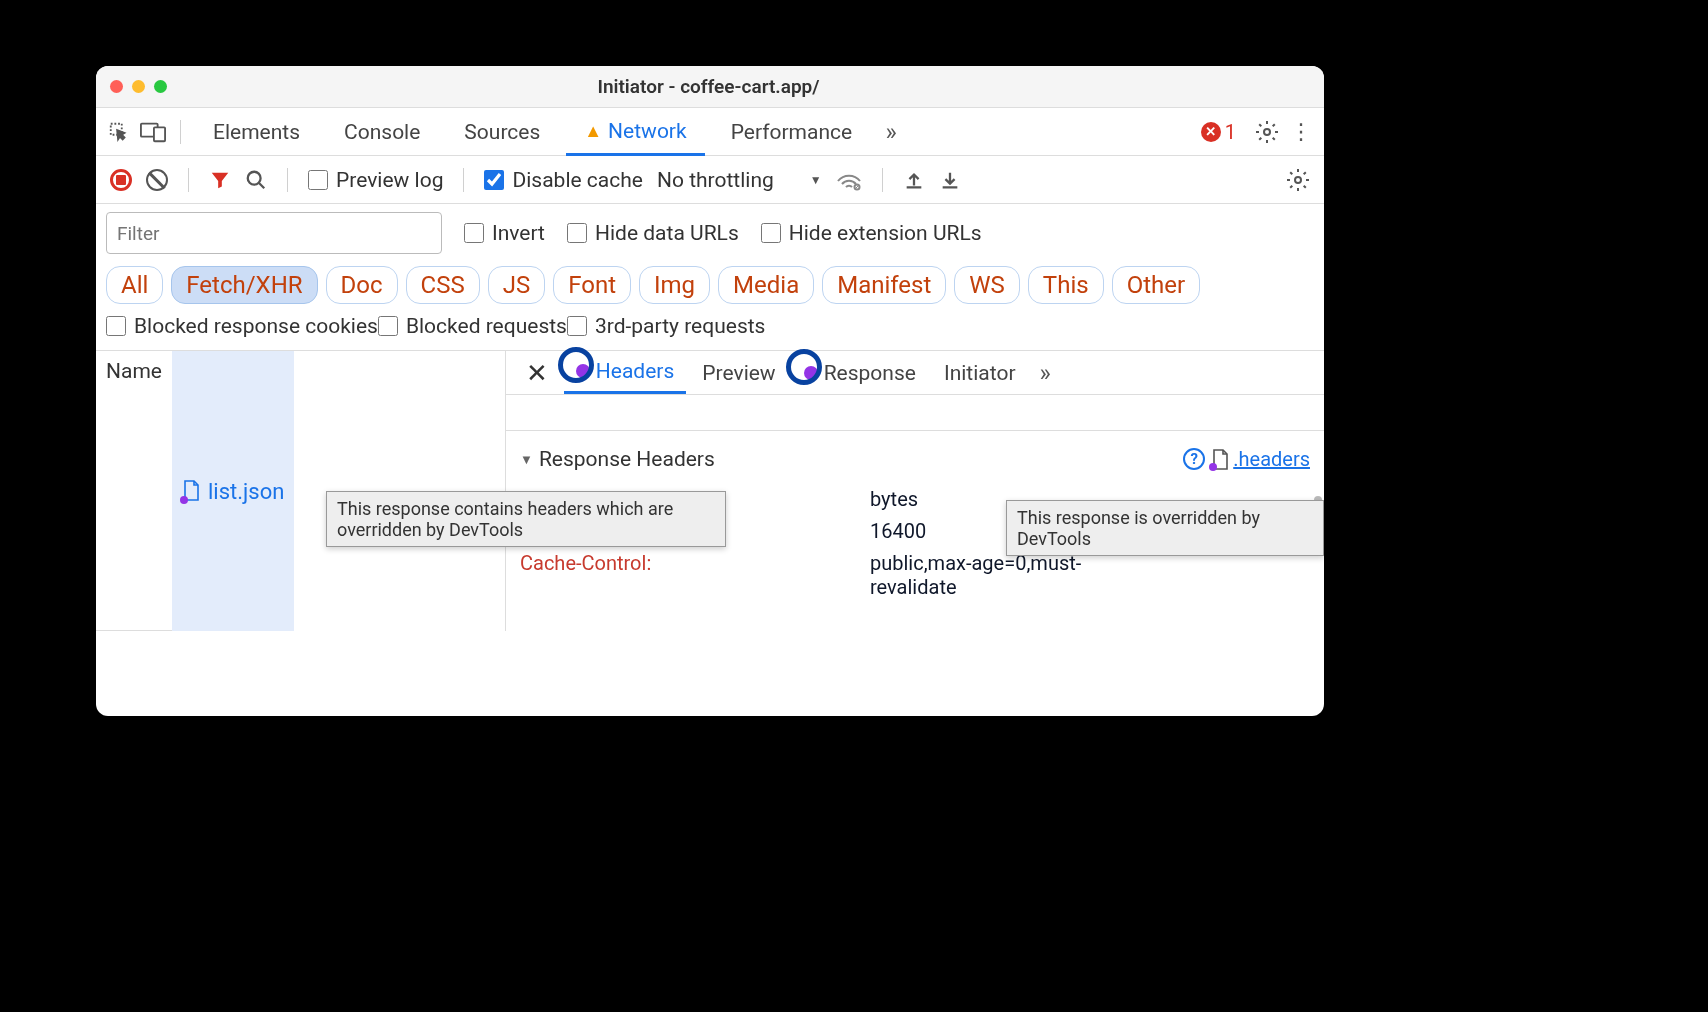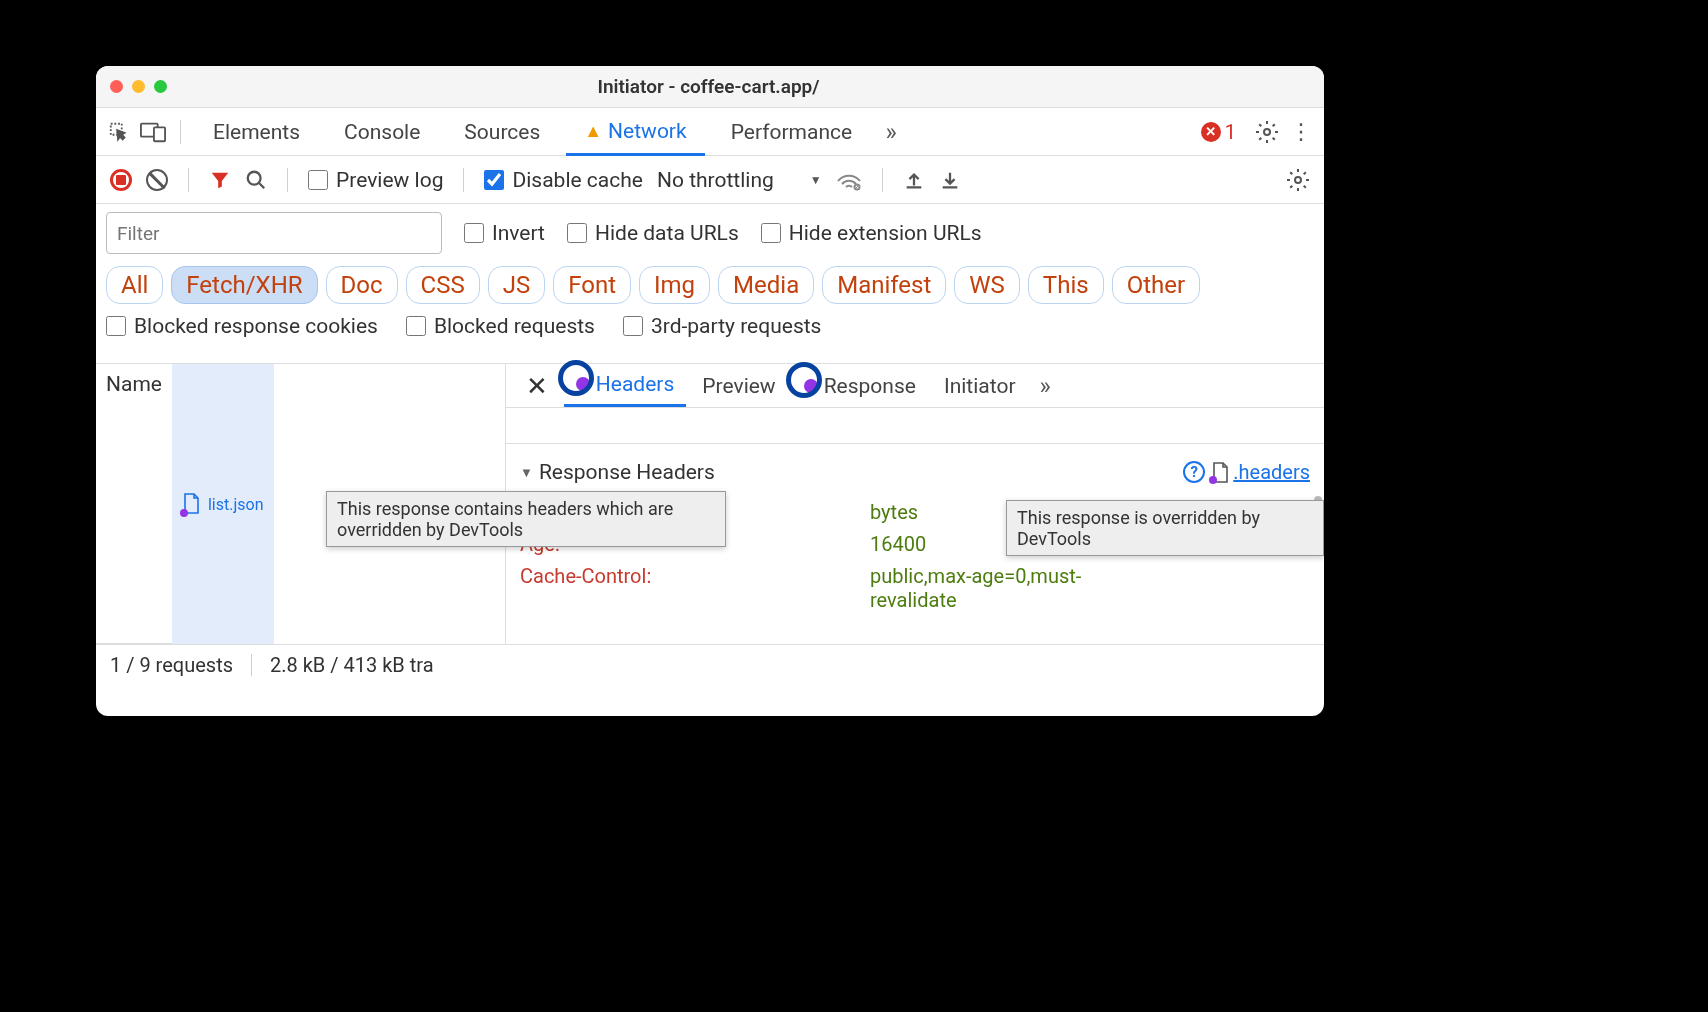--- a/index.html
+++ b/index.html
@@ -27,48 +27,48 @@
 .funnel{color:#d93025}
 .chk{display:flex;align-items:center;gap:8px;font-size:21px;color:#333}
 .chk input{width:20px;height:20px;accent-color:#1a73e8}
 .select-like{display:flex;align-items:center;gap:8px;font-size:21px;color:#333}
 .tri-down{font-size:12px;color:#555}
 .filterbar{padding:8px 10px;display:flex;align-items:center;gap:22px;flex-wrap:wrap}
 .filter-input{width:336px;height:42px;border:1px solid #bbb;border-radius:4px;padding:0 10px;font-size:19px;color:#888}
 .pills{padding:4px 10px 10px;display:flex;gap:8px;flex-wrap:wrap}
 .pill{padding:4px 14px;border:1px solid #bdd4f1;border-radius:14px;font-size:24px;color:#c2410c;background:#fff;cursor:pointer}
 .pill.active{background:#ccddf6;border-color:#a6c5ec}
-.checkrow{padding:0 10px 25px;display:flex;gap:28px;font-size:21px;color:#333;border-bottom:1px solid #ddd}
+.checkrow{padding:0 10px 12px;display:flex;font-size:21px;color:#333;border-bottom:1px solid #ddd}
 .checkrow label{display:flex;align-items:center;gap:8px}
 .checkrow input{width:20px;height:20px}
 .content{display:flex;height:280px}
 .namecol{width:410px;border-right:1px solid #ddd;display:flex;flex-direction:row}
 .namecol-head{padding:8px 10px;font-size:21px;color:#333;border-bottom:1px solid #ddd}
-.namecol-row{padding:8px 10px;display:flex;align-items:center;gap:8px;background:#e3ecfb;font-size:16px;color:#1a73e8}
+.namecol-row{padding:8px 10px;display:flex;align-items:center;gap:8px;background:#e3ecfb;font-size:22px;color:#1a73e8}
 .file-ico{position:relative;width:18px;height:22px}
 .file-ico svg{width:18px;height:22px}
 .file-dot{position:absolute;width:8px;height:8px;background:#9334e6;border-radius:50%;bottom:-2px;left:-2px}
 .detail{flex:1;display:flex;flex-direction:column}
 .dtabs{height:44px;display:flex;align-items:center;border-bottom:1px solid #ddd;padding:0 8px;gap:4px}
 .xbtn{font-size:26px;color:#333;padding:0 12px;cursor:pointer}
 .dtab{padding:8px 12px;font-size:21px;color:#444;cursor:pointer;display:flex;align-items:center;gap:6px;position:relative}
 .dtab.active{color:#1a73e8;border-bottom:3px solid #1a73e8}
 .override-dot{width:14px;height:14px;border-radius:50%;background:#9334e6}
 .circle-highlight{position:absolute;width:36px;height:36px;border:5px solid #0842a0;border-radius:50%;top:-4px;left:-6px}
 .tooltip{position:absolute;background:#eee;border:1px solid #999;padding:6px 10px;font-size:18px;color:#333;z-index:10;max-width:400px;box-shadow:0 2px 6px rgba(0,0,0,.2)}
 .headers-panel{flex:1;overflow:auto;padding:10px 14px}
 .section-head{display:flex;align-items:center;gap:6px;font-size:21px;color:#333;padding:6px 0}
 .section-head .tri{font-size:13px;color:#666}
 .section-head .linkfile{margin-left:auto;display:flex;align-items:center;gap:6px}
 .help-circle{width:22px;height:22px;border:2px solid #1a73e8;border-radius:50%;display:flex;align-items:center;justify-content:center;color:#1a73e8;font-size:15px;font-weight:bold}
 .hdr-link{color:#1a73e8;text-decoration:underline;font-size:20px}
 .hdrs{padding:6px 0;font-family:"SF Mono",Menlo,monospace;font-size:20px}
 .hdrs .row{display:flex;padding:4px 0}
 .hdrs .k{color:#c73a2e;width:350px;flex-shrink:0}
-.hdrs .v{color:#4d7c0f}
+.hdrs .v{color:#0f172a}
 .statusbar{height:40px;border-top:1px solid #ddd;display:flex;align-items:center;padding:0 14px;gap:18px;font-size:20px;color:#333}
 .statusbar .sep{width:1px;height:22px;background:#ccc}
 .scrollhint{position:absolute;right:2px;top:430px;width:8px;height:28px;background:#bbb;border-radius:4px}
 svg{display:block}
 </style>
 </head>
 <body>
 
 <div class="window">
   <div class="titlebar">
@@ -283,22 +283,17 @@
             </div>
           <div class="row">
               <span class="k">Cache-Control:</span>
               <span class="v" style="max-width:280px">public,max-age=0,must-revalidate</span>
             </div>
         </div>
       </div>
     </div>
   </div>
 
-  <div class="statusbar">
-    <span>1 / 9 requests</span>
-    <div class="sep"></div>
-    <span>2.8 kB / 413 kB tra</span>
-  </div>
 
   <div class="tooltip" style="left:910px;top:434px">This response is overridden by DevTools</div>
   <div class="tooltip" style="left:230px;top:425px">This response contains headers which are overridden by DevTools</div>
   <div class="scrollhint"></div>
 </div>
 
 </body></html>

